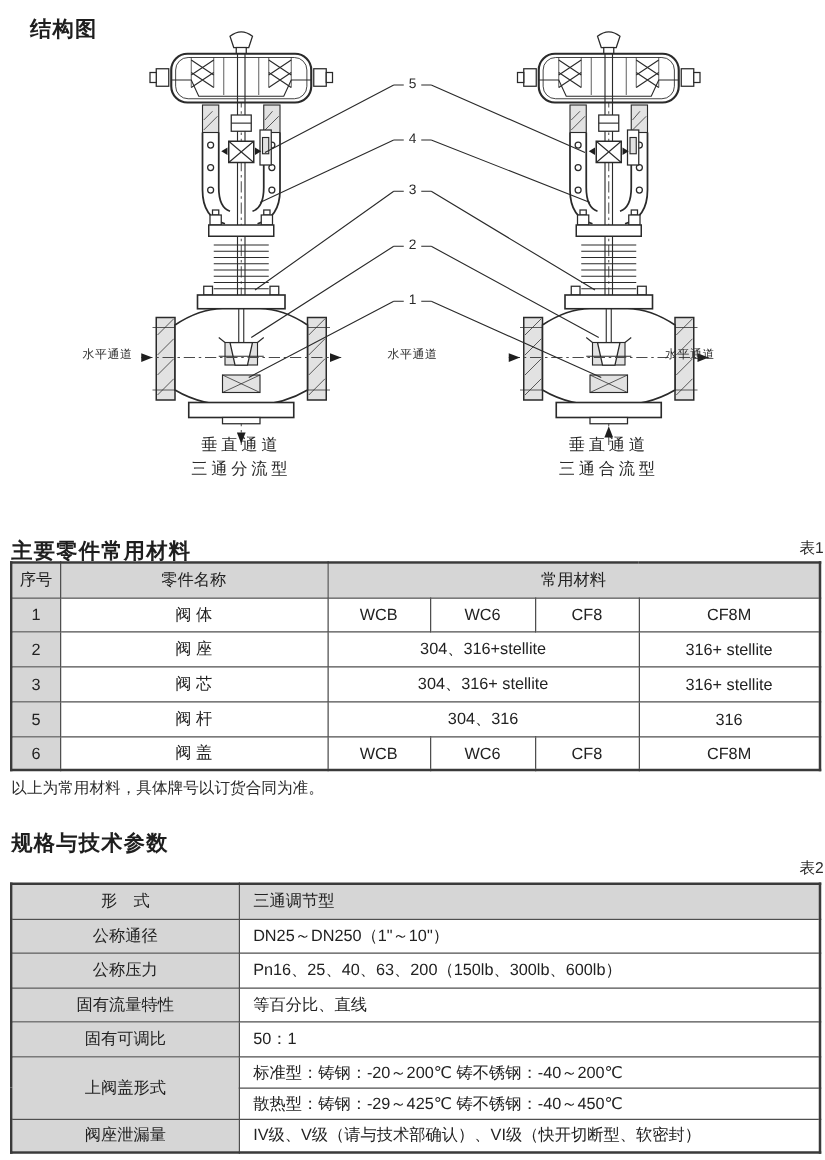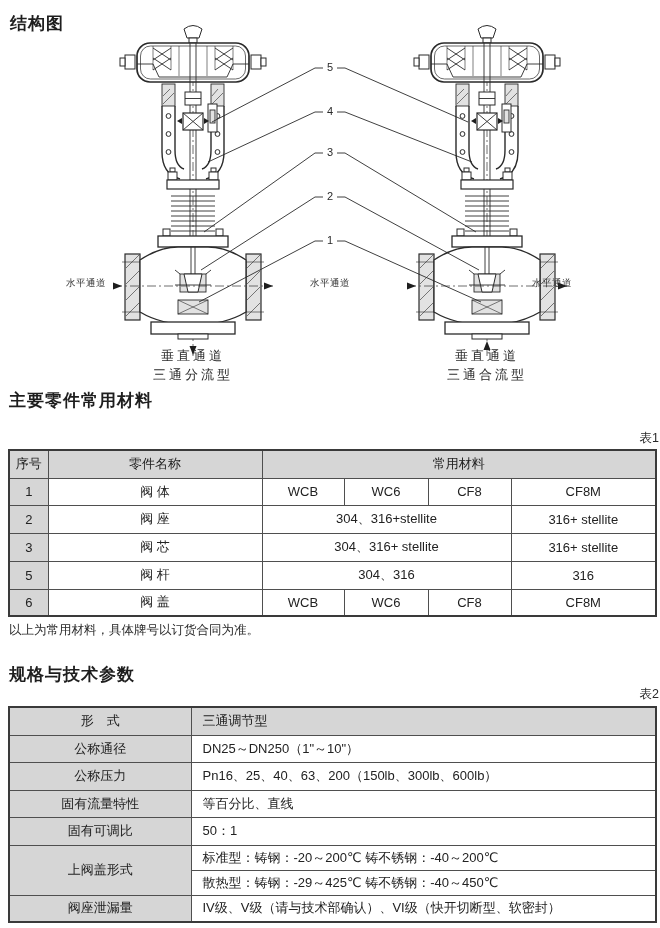--- a/index.html
+++ b/index.html
@@ -28,21 +28,21 @@
   td{font-size:13px;color:#222;text-align:center;vertical-align:middle;padding:0 4px;overflow:hidden;white-space:nowrap;}
   td.grey{background:#d6d6d6;}
   td.val{text-align:left;padding-left:11px;}
   .note{position:absolute;font-size:12.5px;color:#2a2a2a;}
 </style>
 </head>
 <body>
 
 <div class="page">
 
-  <h1 class="sec-title" style="top:12px;left:10px;text-align:right;">结构图</h1>
+  <h1 class="sec-title" style="top:12px;left:24px;text-align:right;">结构图</h1>
 
   <div class="diagram">
     <svg width="660" height="402" viewBox="0 0 660 402">
       <defs>
         <g id="valveSym">
 
           <path class="cl" d="M0,26 V356"></path>
 
           <path class="w" d="M-9,29 Q0,22 9,29 L6,38 H-6 Z"></path>
           <rect class="w" x="-4" y="38" width="8" height="5"></rect>
@@ -146,21 +146,21 @@
     <div class="lbl-s" style="top:277px;left:56px;">水平通道</div>
     <div class="lbl-s" style="top:277px;left:300px;">水平通道</div>
     <div class="lbl-s" style="top:277px;left:522px;">水平通道</div>
 
     <div class="vlabel" style="top:347px;left:133px;">垂直通道</div>
     <div class="vlabel" style="top:366px;left:133px;">三通分流型</div>
     <div class="vlabel" style="top:347px;left:427px;">垂直通道</div>
     <div class="vlabel" style="top:366px;left:427px;">三通合流型</div>
   </div>
 
-  <h2 class="sec-title" style="top:389px;left:9px;">主要零件常用材料</h2>
+  <h2 class="sec-title" style="top:429px;left:9px;">主要零件常用材料</h2>
   <div class="tbl-label" style="top:430px;">表1</div>
 
   <table style="top:449px;left:8px;width:647px;">
     <colgroup>
       <col style="width:39px">
         <col style="width:214px">
         <col style="width:82px">
       <col style="width:84px">
         <col style="width:83px">
         <col style="width:145px">

